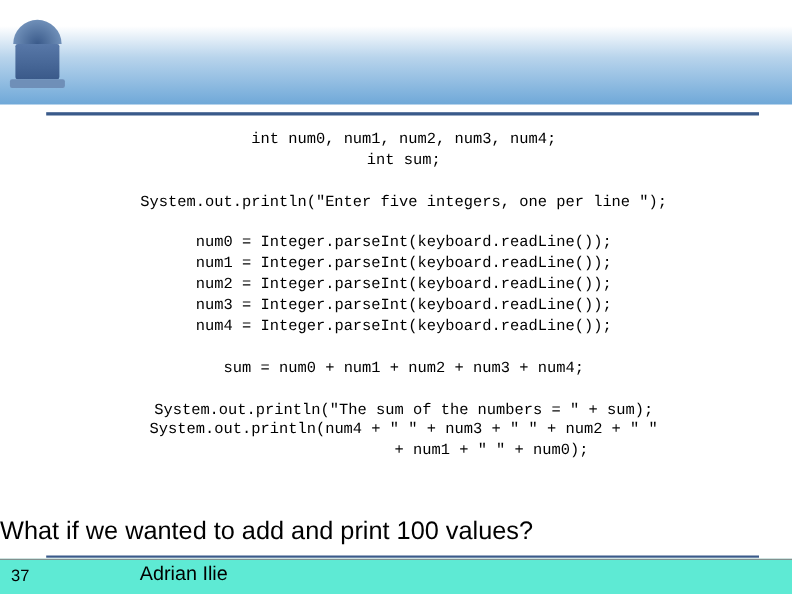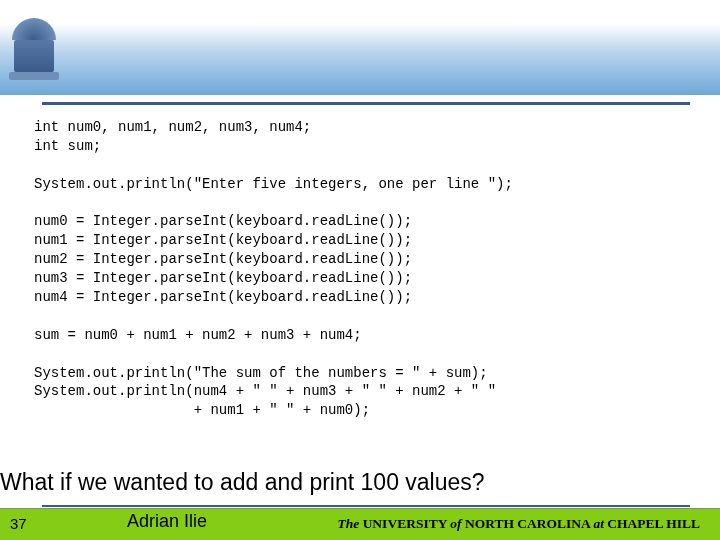--- a/index.html
+++ b/index.html
@@ -64,39 +64,40 @@
   .content {
     position: absolute;
     top: 118px;
     left: 34px;
     right: 20px;
     font-family: "Courier New", Courier, monospace;
     font-size: 14px;
     line-height: 1.35;
     color: #000;
     white-space: pre;
+    text-align: center;
   }
   .question {
     position: absolute;
     bottom: 44px;
     left: 0;
     right: 0;
     text-align: left;
     font-size: 23px;
     font-family: Arial, Helvetica, sans-serif;
     color: #000;
   }
   .footer {
     position: absolute;
     bottom: 0;
     left: 0;
     right: 0;
     height: 32px;
     border-top: 1px solid #888;
-    background: #84cc16;
+    background: #5eead4;
   }
   .footer-divider {
     position: absolute;
     left: 42px;
     right: 30px;
     top: -4px;
     height: 2px;
     background: #3a5a8a;
   }
   .page-num {
@@ -153,16 +154,13 @@
 System.out.println("The sum of the numbers = " + sum);
 System.out.println(num4 + " " + num3 + " " + num2 + " "
                    + num1 + " " + num0);</div>
 
 <div class="question">What if we wanted to add and print 100 values?</div>
 
 <div class="footer">
   <div class="footer-divider"></div>
   <div class="page-num">37</div>
   <div class="author">Adrian Ilie</div>
-  <div class="university">
-    <span class="the">The</span><span class="caps"> UNIVERSITY </span><span class="of-at">of</span><span class="caps"> NORTH CAROLINA </span><span class="of-at">at</span><span class="caps"> CHAPEL HILL</span>
-  </div>
 </div>
 
 </body></html>

